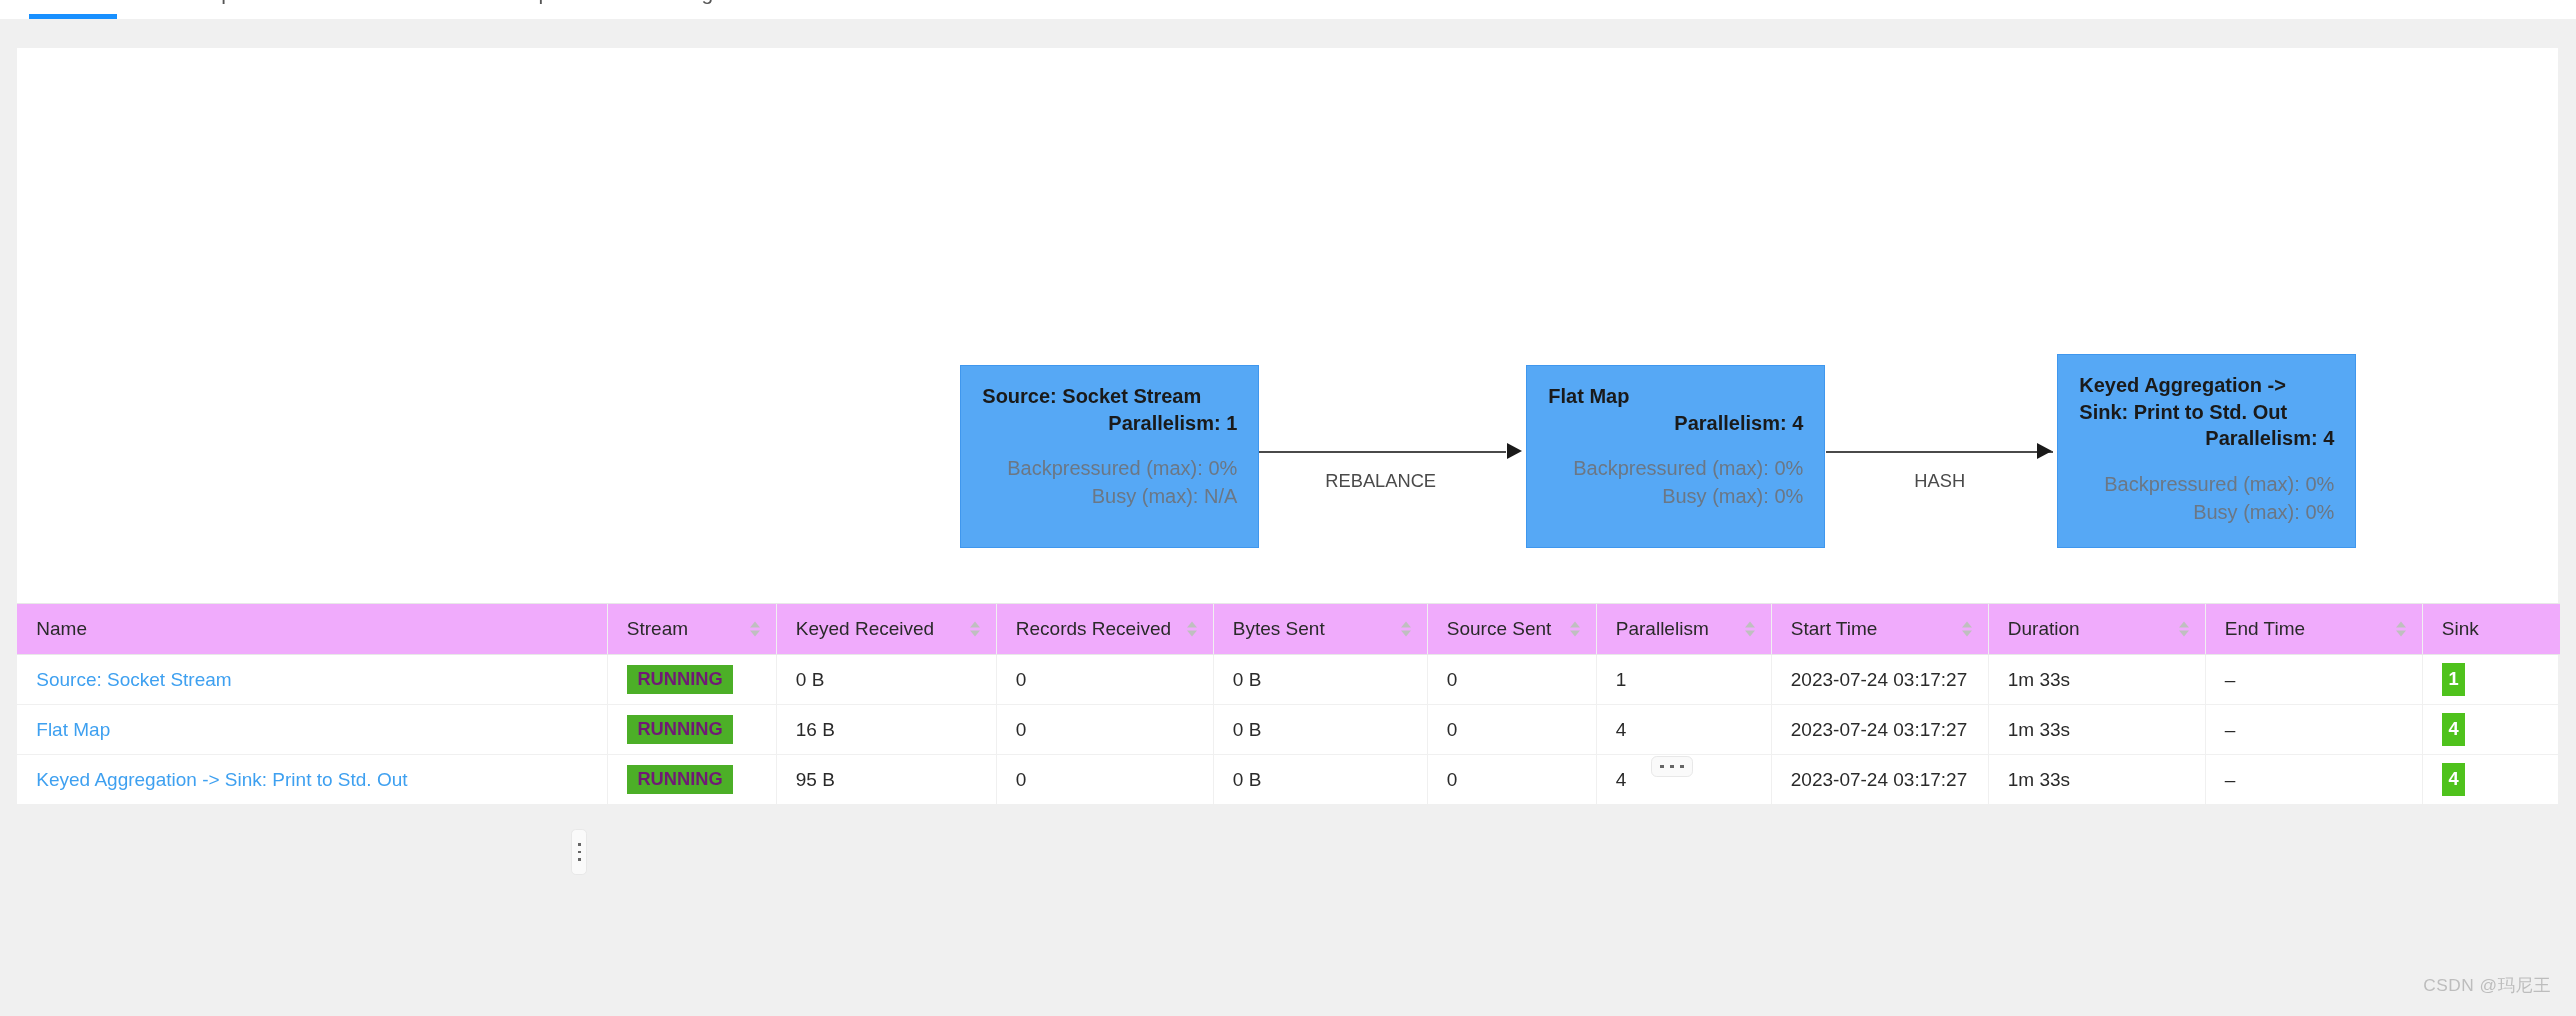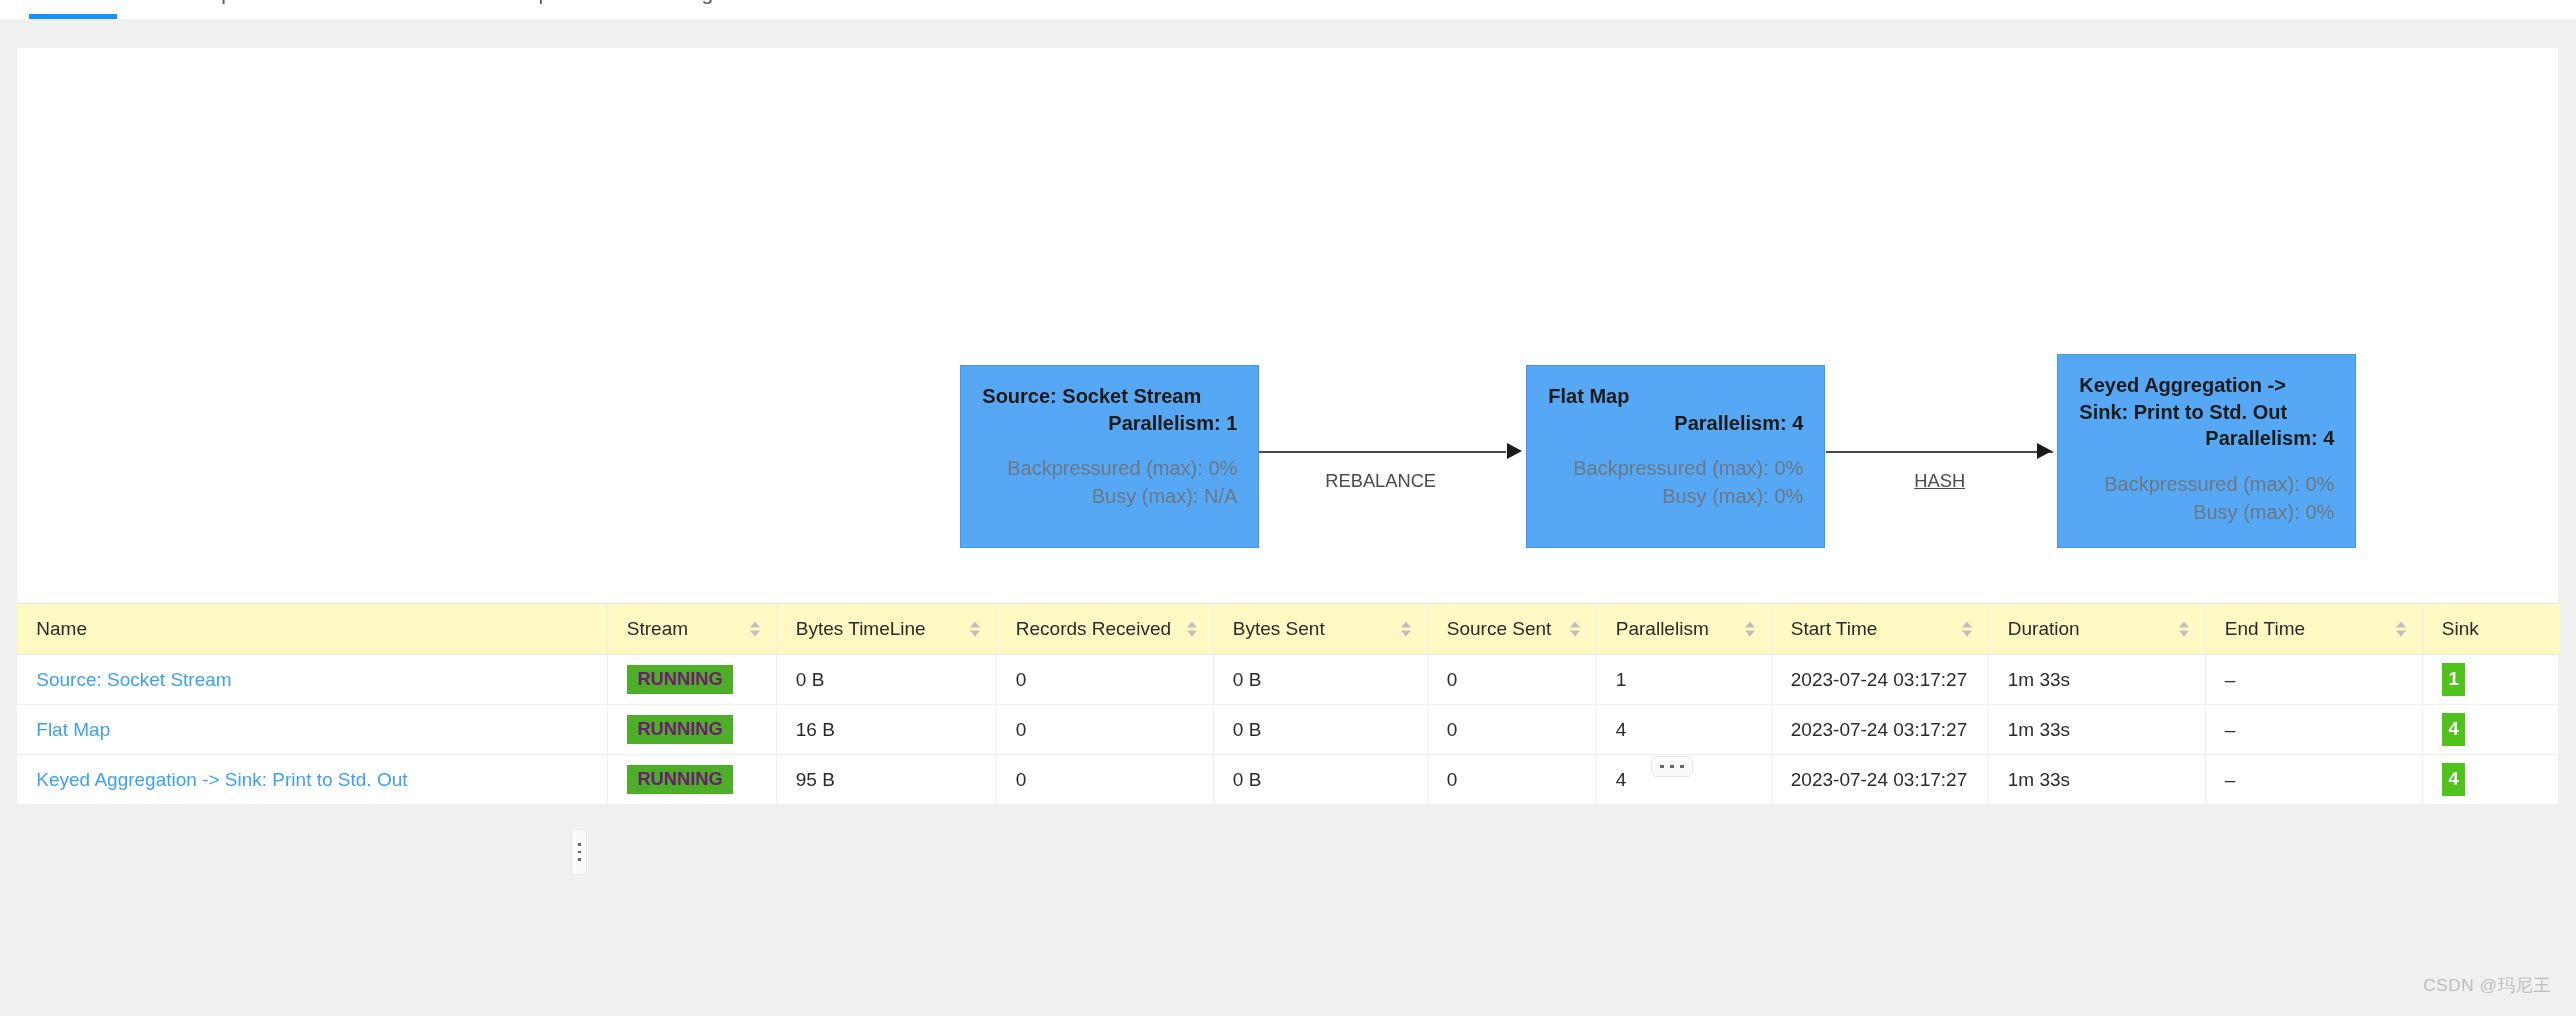--- a/index.html
+++ b/index.html
@@ -121,21 +121,21 @@
 
   
   #vertices-table {
     width: 100%;
     border-collapse: collapse;
     table-layout: fixed;
     font-size: 19px;
   }
   #vertices-table thead th {
     height: 51px;
-    background: #fef9c3;
+    background: #f0abfc;
     border-top: 1px solid #e8e8e8;
     border-bottom: 1px solid #e8e8e8;
     color: #2a2a2a;
     font-weight: normal;
     text-align: left;
     padding: 0 15.4px 0 19px;
     position: relative;
     white-space: nowrap;
   }
   #vertices-table thead th.sep { border-left: 1px solid #f0f0f0; }
@@ -254,21 +254,21 @@
         <div class="node-parallelism">Parallelism: 4</div>
         <div class="node-metrics">
           <div>Backpressured (max): 0%</div>
           <div>Busy (max): 0%</div>
         </div>
       </div>
     </div>
 
     <div class="edge-line" style="left:1809px; top:403px; width:227px;"></div>
     <div class="edge-arrow" style="left:2020px; top:395px;"></div>
-    <div class="edge-label" style="left:1897px; top:422px;text-decoration:underline;">HASH</div>
+    <div class="edge-label" style="left:1897px; top:422px;">HASH</div>
 
     <div class="node" style="left:2040px; top:306px; width:299px; height:194px;">
       <div class="node-inner">
         <div class="node-title">Keyed Aggregation -&gt; Sink: Print to Std. Out</div>
         <div class="node-parallelism">Parallelism: 4</div>
         <div class="node-metrics">
           <div>Backpressured (max): 0%</div>
           <div>Busy (max): 0%</div>
         </div>
       </div>
@@ -295,21 +295,21 @@
           <span>Name</span>
         </th>
         <th class="sep">
           <span>Stream</span>
           <span class="sorter">
               <b class="up"></b>
               <b class="down"></b>
             </span>
         </th>
         <th class="sep">
-          <span>Bytes TimeLine</span>
+          <span>Keyed Received</span>
           <span class="sorter">
               <b class="up"></b>
               <b class="down"></b>
             </span>
         </th>
         <th class="sep">
           <span>Records Received</span>
           <span class="sorter">
               <b class="up"></b>
               <b class="down"></b>

